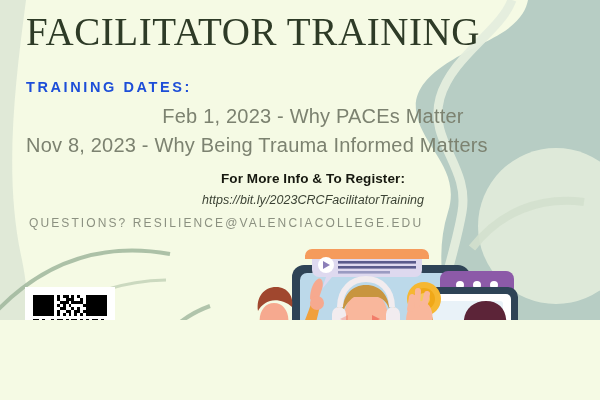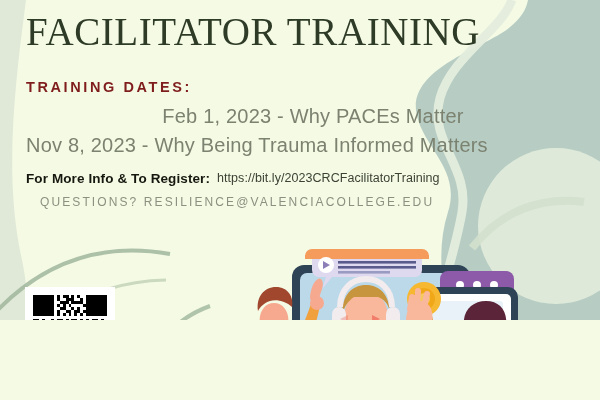--- a/index.html
+++ b/index.html
@@ -32,45 +32,46 @@
     color:#2e3b27;
     padding:12px 0 0 26px;
     white-space:nowrap;
   }
 
   .dates-label {
     margin:28px 0 0 26px;
     font-size:14.5px;
     font-weight:bold;
     letter-spacing:2.6px;
-    color:#7f1d1d;
+    color:#1d4ed8;
   }
 
   .date-line {
     margin:6px 0 0 26px;
     font-size:20px;
     font-weight:300;
     letter-spacing:0.2px;
     color:#7c8270;
     white-space:nowrap;
   }
   .date-line.first { margin-top:10px;text-align:center; }
 
   .register-row {
     margin:14px 0 0 26px;
     display:flex;
-    align-items:flex-start;
+    align-items:center;
     gap:7px;
     white-space:nowrap;
+    flex-direction:column;
   }
   .register-label { font-size:13.5px; font-weight:bold; color:#16180f; letter-spacing:0.1px; }
-  .register-url   { font-size:12.5px; color:#3b4234; letter-spacing:0.05px; }
+  .register-url   { font-size:12.5px; color:#3b4234; letter-spacing:0.05px;font-style:italic; }
 
   .questions {
-    margin:9px 0 0 40px;
+    margin:9px 0 0 29px;
     font-size:12px;
     letter-spacing:2.1px;
     color:#8b9080;
     white-space:nowrap;
   }
 
   
   .qr-card {
     position:absolute;
     left:25px; top:287px;

